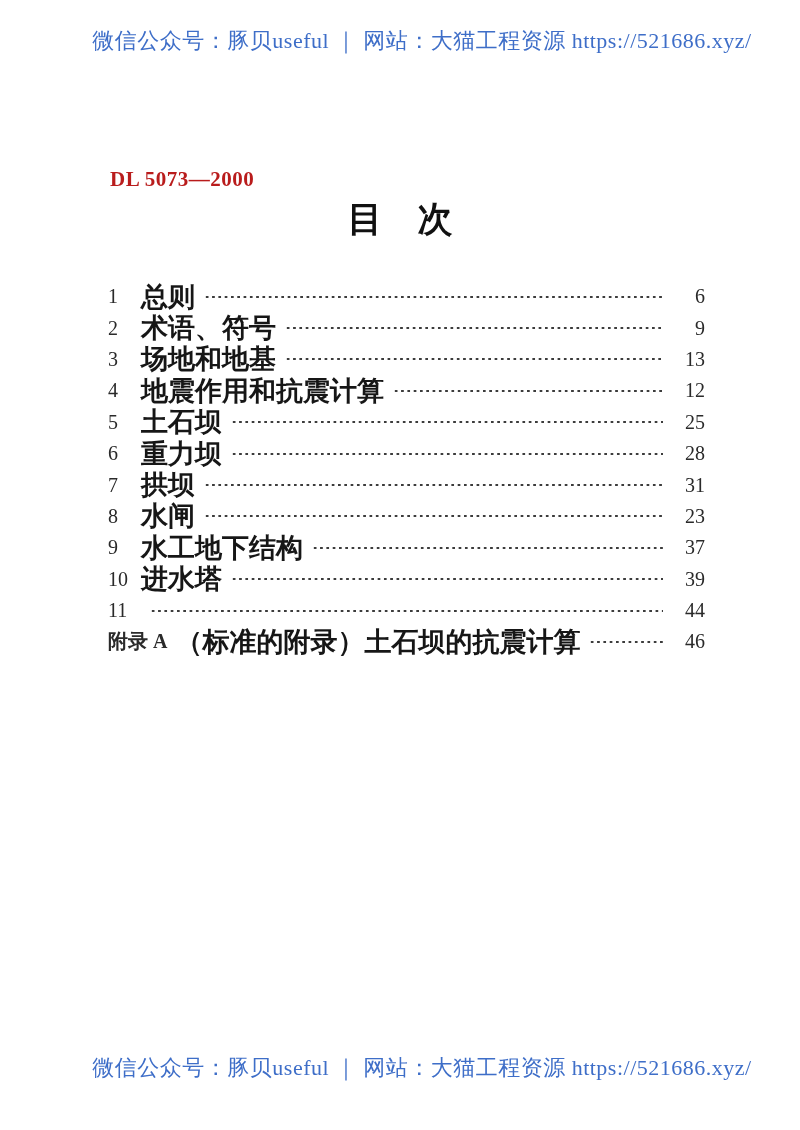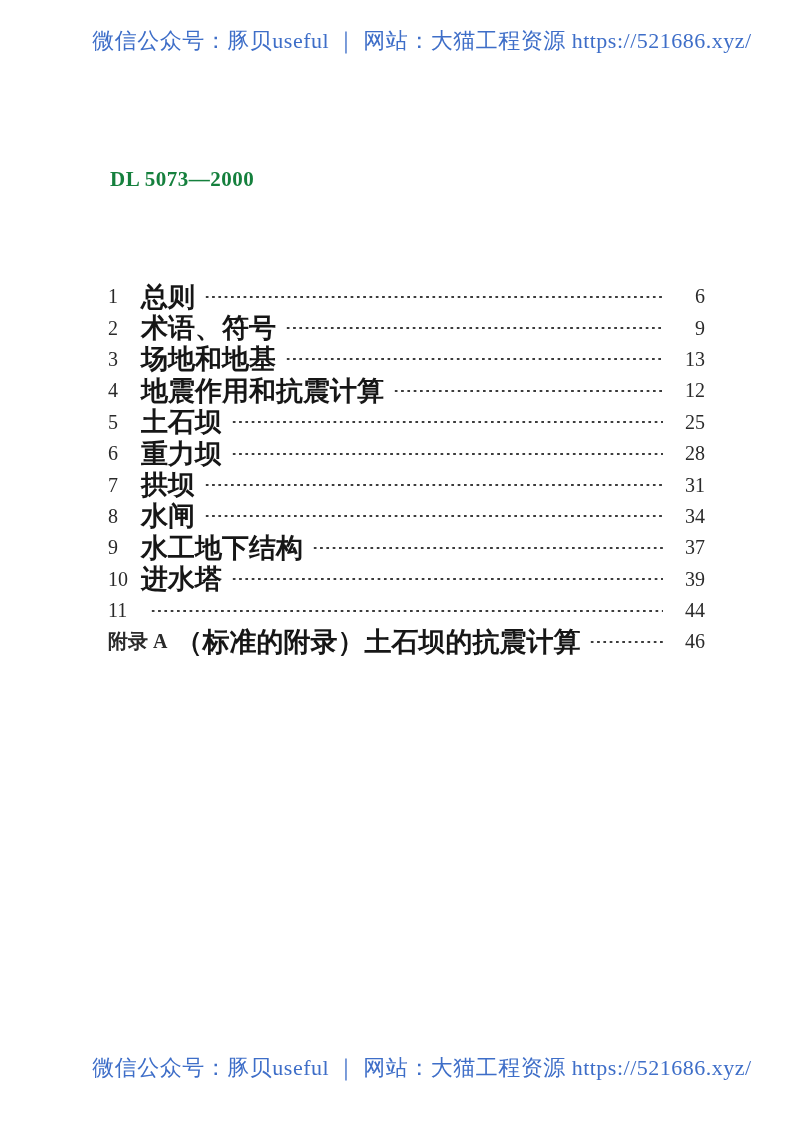--- a/index.html
+++ b/index.html
@@ -29,21 +29,21 @@
   }
   .watermark.top { top: 26px; }
   .watermark.bottom { top: 1053px; }
 
   .doc-code {
     position: absolute;
     top: 167px;
     left: 110px;
     font-size: 21px;
     font-weight: bold;
-    color: #15803d;
+    color: #b91c1c;
     font-family: "Liberation Serif", serif;
     letter-spacing: 0.5px;
   }
   .page-title {
     position: absolute;
     top: 196px;
     left: 0;
     right: 0;
     text-align: center;
     font-size: 35px;
@@ -106,20 +106,21 @@
 </style>
 </head>
 <body>
 
 <div class="page">
 
   <div class="watermark top" style="color: rgb(62, 110, 200);">微信公众号：豚贝useful ｜ 网站：大猫工程资源 https://521686.xyz/</div>
 
   <div class="doc-code">DL 5073—2000</div>
 
+  <div class="page-title">目　次</div>
 
   <div class="toc">
     <div class="toc-row">
       <span class="toc-num">1</span>
       <span class="toc-title">总则</span>
       <span class="toc-dots"></span>
       <span class="toc-page">6</span>
     </div>
 
     <div class="toc-row">
@@ -161,21 +162,21 @@
       <span class="toc-num">7</span>
       <span class="toc-title">拱坝</span>
       <span class="toc-dots"></span>
       <span class="toc-page">31</span>
     </div>
 
     <div class="toc-row">
       <span class="toc-num">8</span>
       <span class="toc-title">水闸</span>
       <span class="toc-dots"></span>
-      <span class="toc-page">34</span>
+      <span class="toc-page">23</span>
     </div>
 
     <div class="toc-row">
       <span class="toc-num">9</span>
       <span class="toc-title">水工地下结构</span>
       <span class="toc-dots"></span>
       <span class="toc-page">37</span>
     </div>
 
     <div class="toc-row">

